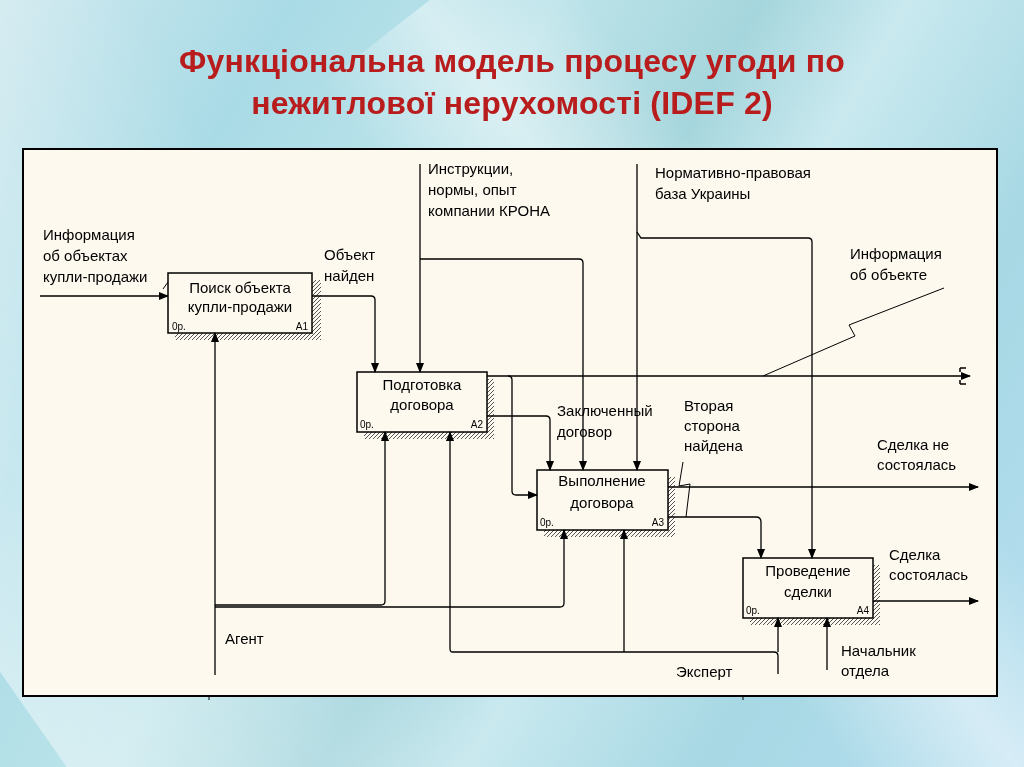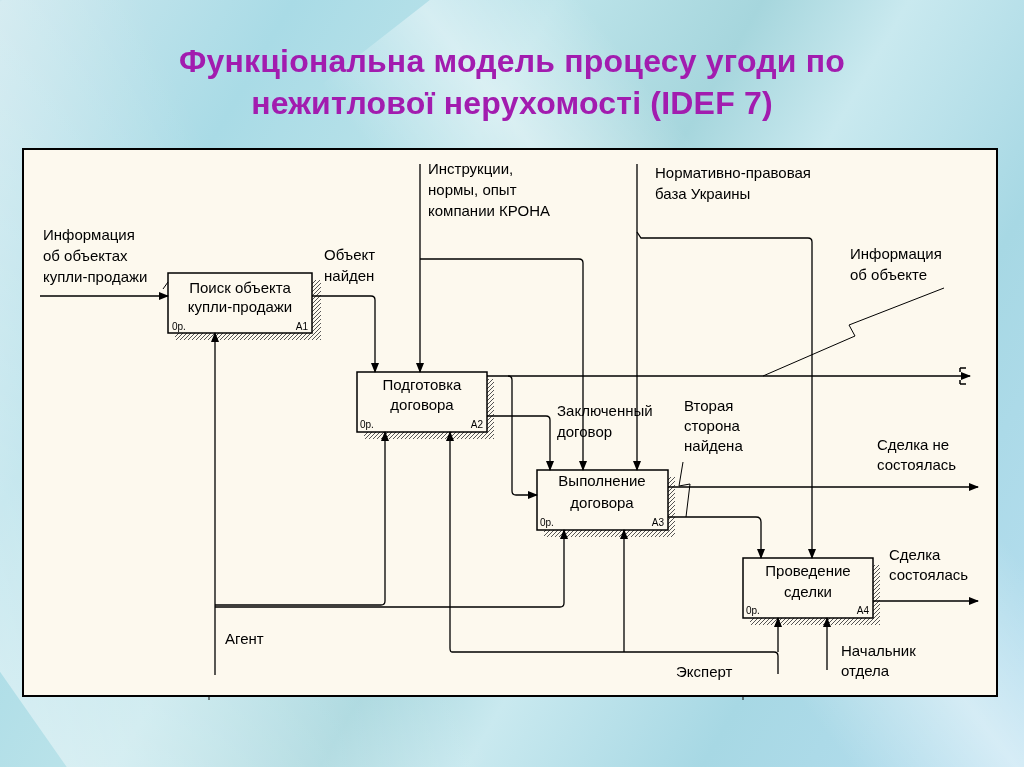--- a/index.html
+++ b/index.html
@@ -9,39 +9,39 @@
     font-family: "Liberation Sans", sans-serif;
   }
   .sheen1 { position:absolute; left:-120px; top:-60px; width:700px; height:900px;
     background: linear-gradient(100deg, rgba(255,255,255,0.55), rgba(255,255,255,0) 60%);
     transform: rotate(-35deg); pointer-events:none; }
   .sheen2 { position:absolute; left:600px; top:-100px; width:260px; height:1000px;
     background: linear-gradient(90deg, rgba(255,255,255,0) 0%, rgba(255,255,255,0.45) 50%, rgba(255,255,255,0) 100%);
     transform: rotate(-38deg); pointer-events:none; }
   .title {
     position:absolute; left:0; top:40px; width:1024px; text-align:center;
-    font-weight:bold; font-size:32px; line-height:42px; color:#a21caf;
+    font-weight:bold; font-size:32px; line-height:42px; color:#b91c1c;
     letter-spacing:0.2px;
   }
   .title div { white-space: nowrap; }
   .diagram { position:absolute; left:0; top:0; }
   svg text { font-family: "Liberation Sans", sans-serif; fill:#000; }
   .lbl { font-size:15px; }
   .box-title { font-size:15px; text-anchor:middle; }
   .small { font-size:10px; }
 </style>
 </head>
 <body>
 
 <div class="sheen1"></div>
 <div class="sheen2"></div>
 
 <div class="title">
   <div>Функціональна модель процесу угоди по</div>
-  <div>нежитлової нерухомості (IDEF 7)</div>
+  <div>нежитлової нерухомості (IDEF 2)</div>
 </div>
 
 <svg class="diagram" width="1024" height="767" viewBox="0 0 1024 767">
   <defs>
     <pattern id="hatch" width="4" height="4" patternUnits="userSpaceOnUse">
       <rect width="4" height="4" fill="#fdf9ee"></rect>
       <path d="M0,4 L4,0 M-1,1 L1,-1 M3,5 L5,3" stroke="#555" stroke-width="1"></path>
     </pattern>
     <marker id="arr" markerWidth="10" markerHeight="8" refX="9" refY="4" orient="auto" markerUnits="userSpaceOnUse">
       <path d="M0,0 L10,4 L0,8 Z" fill="#000"></path>

